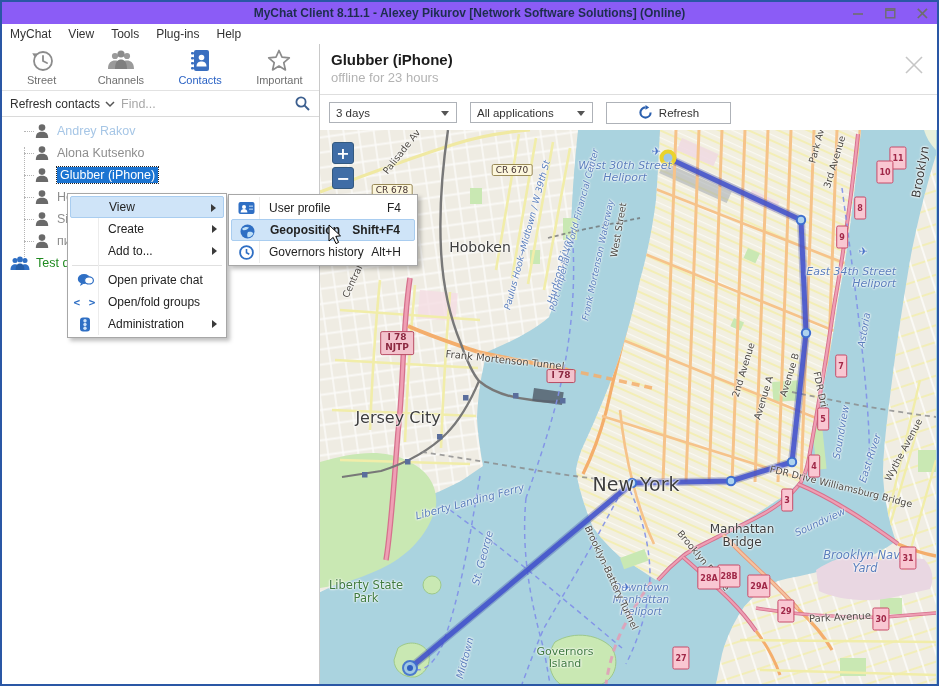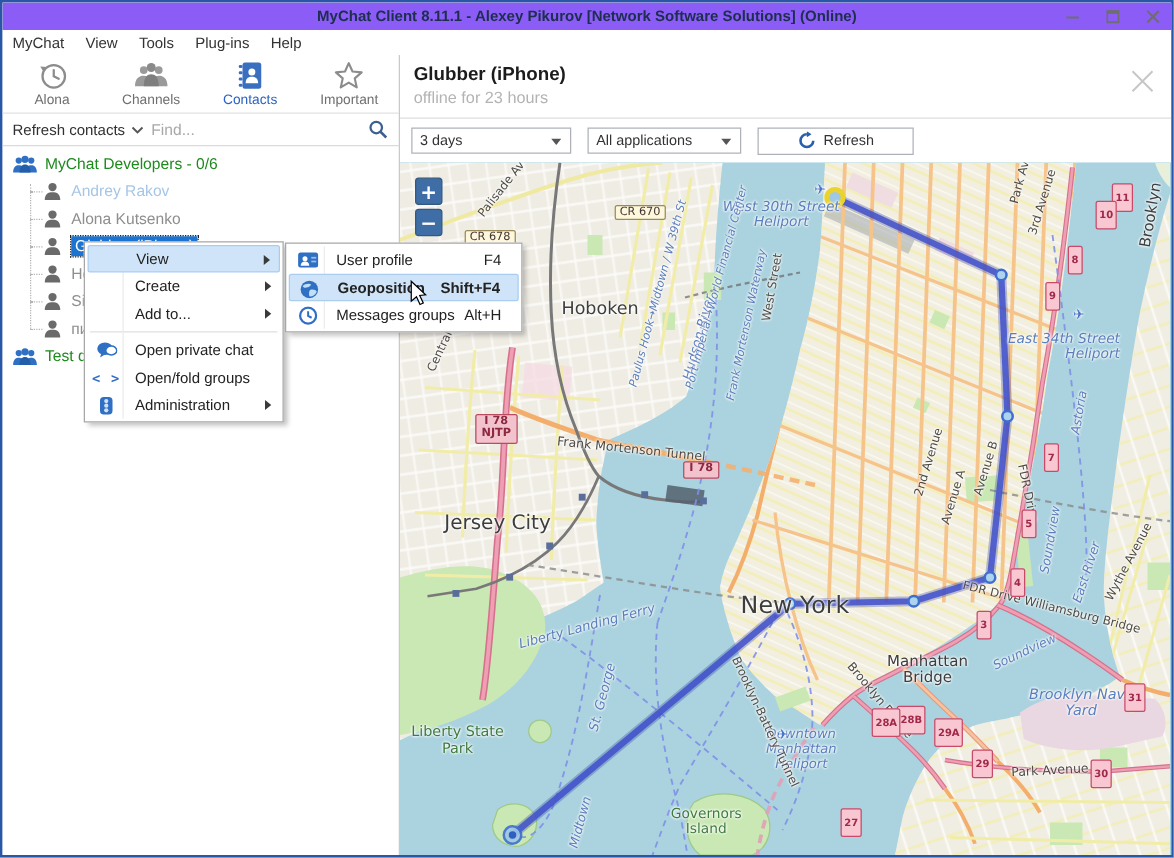--- a/index.html
+++ b/index.html
@@ -141,21 +141,21 @@
   <div class="main">
 
     <div class="left-col">
       <div class="toolbar">
         <div class="tab">
           <svg width="26" height="25">
             <circle cx="14" cy="13" r="9" fill="none" stroke="#8c8c8c" stroke-width="1.8"></circle>
             <polyline points="14,8 14,13 18,15" fill="none" stroke="#8c8c8c" stroke-width="1.8" stroke-linecap="round"></polyline>
             <path d="M5.5,9 L3.2,5.2 L8.2,5.6 Z" fill="#8c8c8c"></path>
           </svg>
-          <span class="tlabel">Alona</span>
+          <span class="tlabel">Street</span>
         </div>
         <div class="tab">
           <svg width="30" height="25">
             <circle cx="9" cy="8" r="3.1" fill="#9a9a9a"></circle>
               <circle cx="21" cy="8" r="3.1" fill="#9a9a9a"></circle>
             <circle cx="15" cy="6" r="3.6" fill="#8a8a8a"></circle>
             <path d="M2,21 C2,14.5 5.5,12.6 9,12.6 C11,12.6 12.4,13.2 13.4,14.2 L16.6,14.2 C17.6,13.2 19,12.6 21,12.6 C24.5,12.6 28,14.5 28,21 Z" fill="#9a9a9a"></path>
             <path d="M9,21 C9,13.5 12,11.4 15,11.4 C18,11.4 21,13.5 21,21 Z" fill="#7f7f7f"></path>
           </svg>
           <span class="tlabel">Channels</span>
@@ -187,30 +187,20 @@
         </svg>
         <input class="find-input" placeholder="Find..." style="">
         <svg width="17" height="17">
           <circle cx="7" cy="7" r="4.6" fill="none" stroke="#3c5f8f" stroke-width="1.8"></circle>
           <line x1="10.4" y1="10.4" x2="15" y2="15" stroke="#3c5f8f" stroke-width="2"></line>
         </svg>
       </div>
 
       <div class="tree" id="tree">
         <div class="tree-vline"></div>
-      <div class="trow group">
-            <svg width="20" height="15">
-              <circle cx="5" cy="4.4" r="2.5" fill="#2f6fc4"></circle>
-              <circle cx="15" cy="4.4" r="2.5" fill="#2f6fc4"></circle>
-              <circle cx="10" cy="3.4" r="2.9" fill="#2f6fc4"></circle>
-              <path d="M0.5,14 C0.5,9.6 2.8,8.2 5,8.2 C6.4,8.2 7.3,8.6 8,9.3 L12,9.3 C12.7,8.6 13.6,8.2 15,8.2 C17.2,8.2 19.5,9.6 19.5,14 Z" fill="#2f6fc4"></path>
-              <path d="M5.6,14 C5.6,9.2 7.6,7.6 10,7.6 C12.4,7.6 14.4,9.2 14.4,14 Z" fill="#245da8"></path>
-            </svg>
-            <span class="gname">MyChat Developers - 0/6</span>
-          </div>
           <div class="trow contact">
             <svg width="16" height="16">
               <circle cx="8" cy="4.6" r="3.3" fill="#6a6a6a"></circle>
               <path d="M1.8,15 C1.8,10 4.5,8.7 8,8.7 C11.5,8.7 14.2,10 14.2,15 Z" fill="#6a6a6a"></path>
             </svg>
             <span class="cname away">Andrey Rakov</span>
           </div>
           <div class="trow contact">
             <svg width="16" height="16">
               <circle cx="8" cy="4.6" r="3.3" fill="#6a6a6a"></circle>
@@ -566,21 +556,21 @@
         <span>Geoposition</span>
         <span class="shortcut">Shift+F4</span>
       </div>
       <div class="mi">
         <span class="micon">
           <svg width="15" height="15">
             <circle cx="7.5" cy="7.5" r="6.4" fill="none" stroke="#2f6fc4" stroke-width="1.8"></circle>
             <polyline points="7.5,4 7.5,7.8 10.3,9.2" fill="none" stroke="#2f6fc4" stroke-width="1.6"></polyline>
           </svg>
         </span>
-        <span>Messages groups</span>
+        <span>Governors history</span>
         <span class="shortcut">Alt+H</span>
       </div>
     </div>
 
   <svg class="cursor" style="left:326px; top:222px;" width="14" height="21">
     <path d="M1,1 L1,17 L5.2,13.4 L8,19.6 L10.6,18.4 L7.8,12.4 L12.5,11.8 Z" fill="#fff" stroke="#000" stroke-width="1"></path>
   </svg>
 </div>
 
 </body></html>

